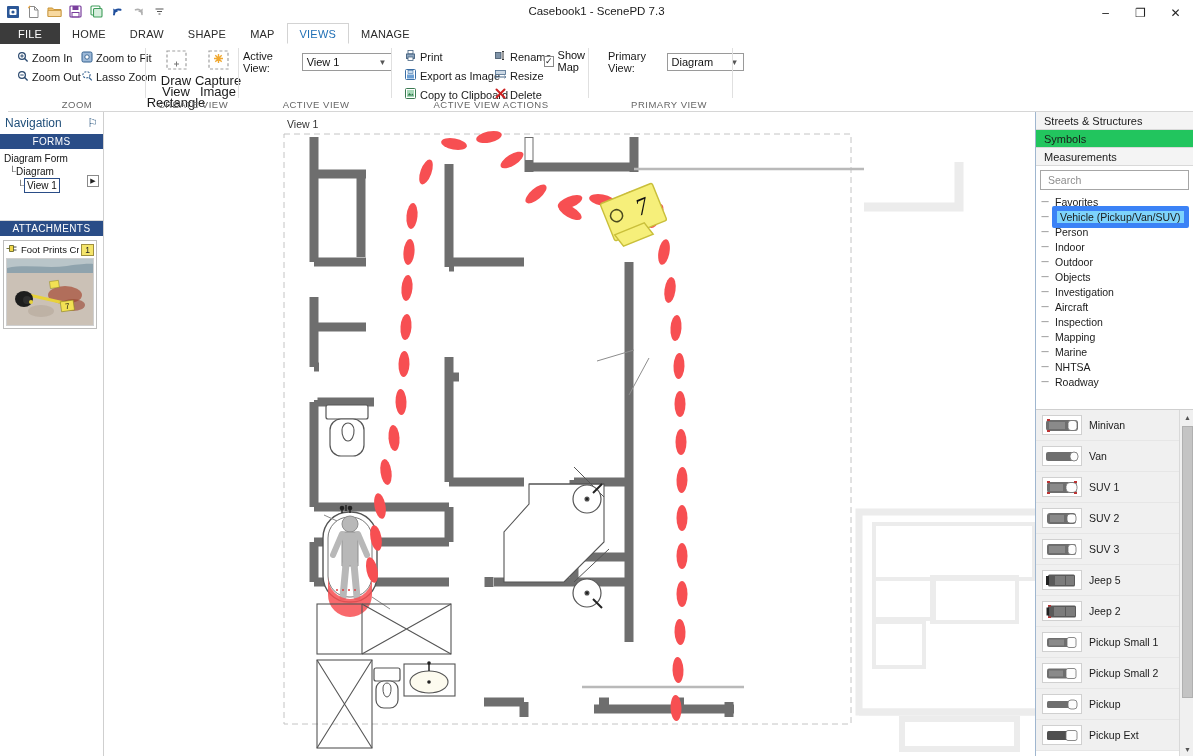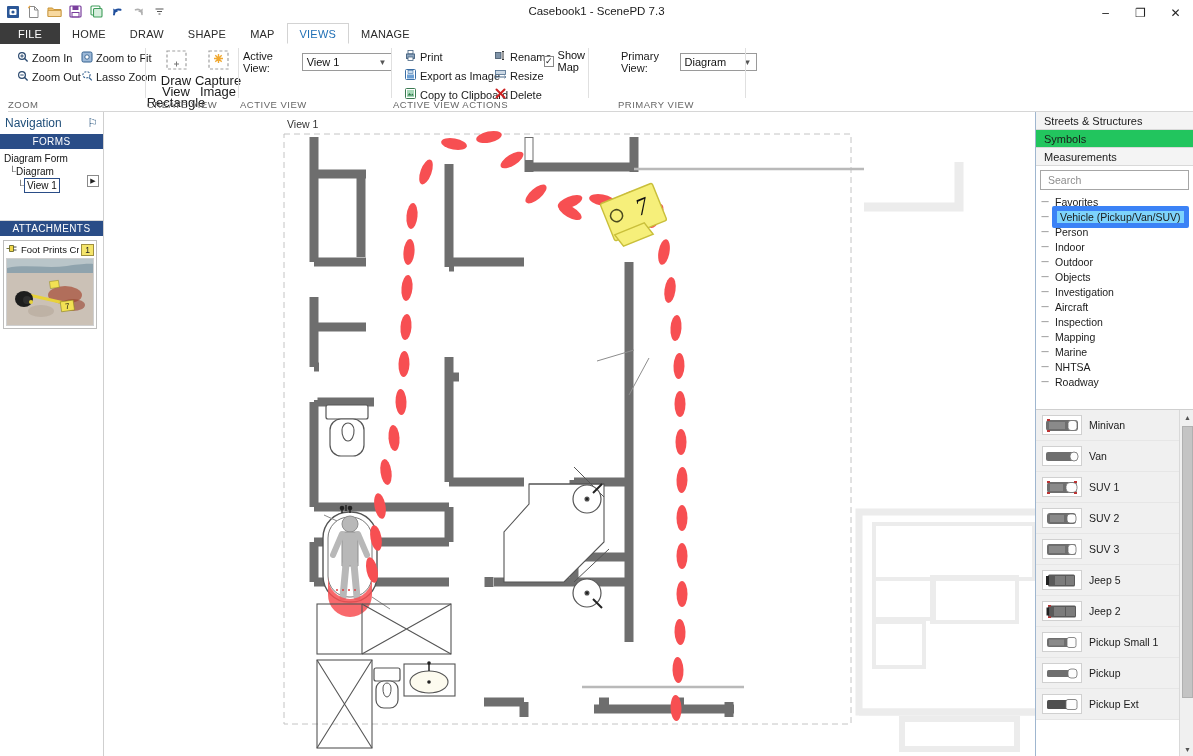--- a/index.html
+++ b/index.html
@@ -44,21 +44,21 @@
   .tab.active { background: #fff; border: 1px solid #d3d3d3; border-bottom: 1px solid #fff; color: #1f6fb5; }
 
   
   .ribbon {
     position: absolute; left: 0; top: 44px; width: 1193px; height: 68px;
     background: #ffffff; border-bottom: 1px solid #d6d6d6; margin-left: 8px;
   }
   .rgroup { position: absolute; top: 0; height: 68px; }
   .rgroup .glabel {
     position: absolute; bottom: 2px; left: 0; width: 100%;
-    text-align: left; font-size: 9.5px; color: #666; letter-spacing: .5px;
+    text-align: center; font-size: 9.5px; color: #666; letter-spacing: .5px;
   }
   .rgroup .sep { position: absolute; right: 0; top: 4px; width: 1px; height: 50px; background: #e0e0e0; }
   .rbtn {
     display: flex; align-items: center; gap: 3px; height: 17px;
     padding: 0 3px; font-size: 11px; color: #1a1a1a; white-space: nowrap;
   }
   .rbtn-v {
     display: flex; flex-direction: column; align-items: center; width: 46px;
     font-size: 13px; color: #1a1a1a; line-height: 11px; text-align: center;
   }
@@ -405,21 +405,21 @@
         </div>
       </div>
       <div style="position:absolute;left:151px;top:5px;display:flex;align-items:center;gap:4px;">
         <span class="chk">✓</span>
         <span>Show Map</span>
       </div>
       <div class="glabel">ACTIVE VIEW ACTIONS</div>
       <div class="sep"></div>
     </div>
 
-    <div class="rgroup" style="left:610px; width:128px;">
+    <div class="rgroup" style="left:597px; width:128px;">
       <div style="position:absolute;left:3px;top:6px;display:flex;align-items:center;gap:4px;">
         <span class="field-label">Primary View:</span>
         <div class="combo" style="width:94px;">
           <span class="cval">Diagram</span>
           <span class="carrow">▼</span>
         </div>
       </div>
       <div class="glabel">PRIMARY VIEW</div>
       <div class="sep"></div>
     </div>
@@ -890,20 +890,30 @@
                 <rect x="2" y="3" width="22" height="9" rx="2" fill="#6e6e6e"></rect>
                 <rect x="22" y="2.5" width="9" height="10" rx="2" fill="#fdfdfd" stroke="#6e6e6e" stroke-width=".8"></rect>
                 <rect x="4" y="4.5" width="15" height="6" fill="#8a8a8a"></rect>
               </svg>
           </span>
           <span class="sym-label">Pickup Small 1</span>
         </div>
         <div class="sym-row">
           <span class="sym-icon">
             <svg width="34" height="15" viewBox="0 0 34 15">
+                <rect x="2" y="2.5" width="21" height="10" rx="2" fill="#6e6e6e"></rect>
+                <rect x="21" y="2.5" width="10" height="10" rx="2" fill="#fdfdfd" stroke="#6e6e6e" stroke-width=".8"></rect>
+                <rect x="4" y="4.5" width="14" height="6" fill="#8a8a8a"></rect>
+              </svg>
+          </span>
+          <span class="sym-label">Pickup Small 2</span>
+        </div>
+        <div class="sym-row">
+          <span class="sym-icon">
+            <svg width="34" height="15" viewBox="0 0 34 15">
                 <rect x="2" y="4" width="22" height="7" rx="1.5" fill="#6e6e6e"></rect>
                 <rect x="23" y="3" width="9" height="9" rx="3" fill="#fdfdfd" stroke="#6e6e6e" stroke-width=".8"></rect>
               </svg>
           </span>
           <span class="sym-label">Pickup</span>
         </div>
         <div class="sym-row">
           <span class="sym-icon">
             <svg width="34" height="15" viewBox="0 0 34 15">
                 <rect x="2" y="3" width="21" height="9" rx="1.5" fill="#4f4f4f"></rect>

